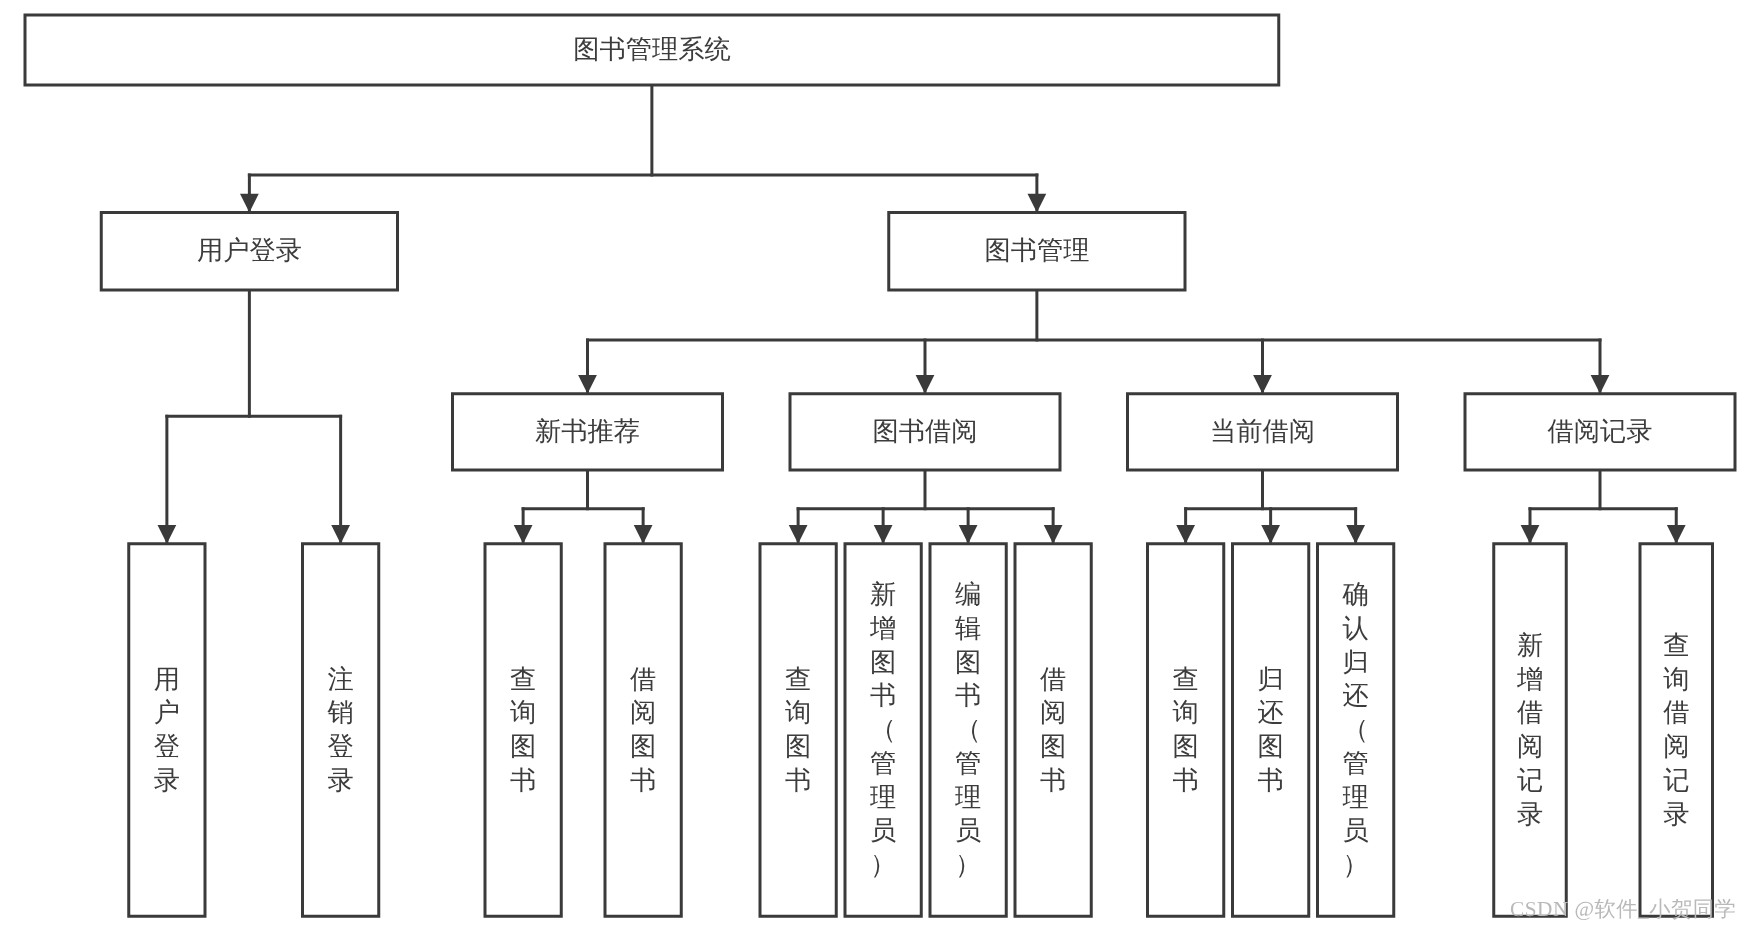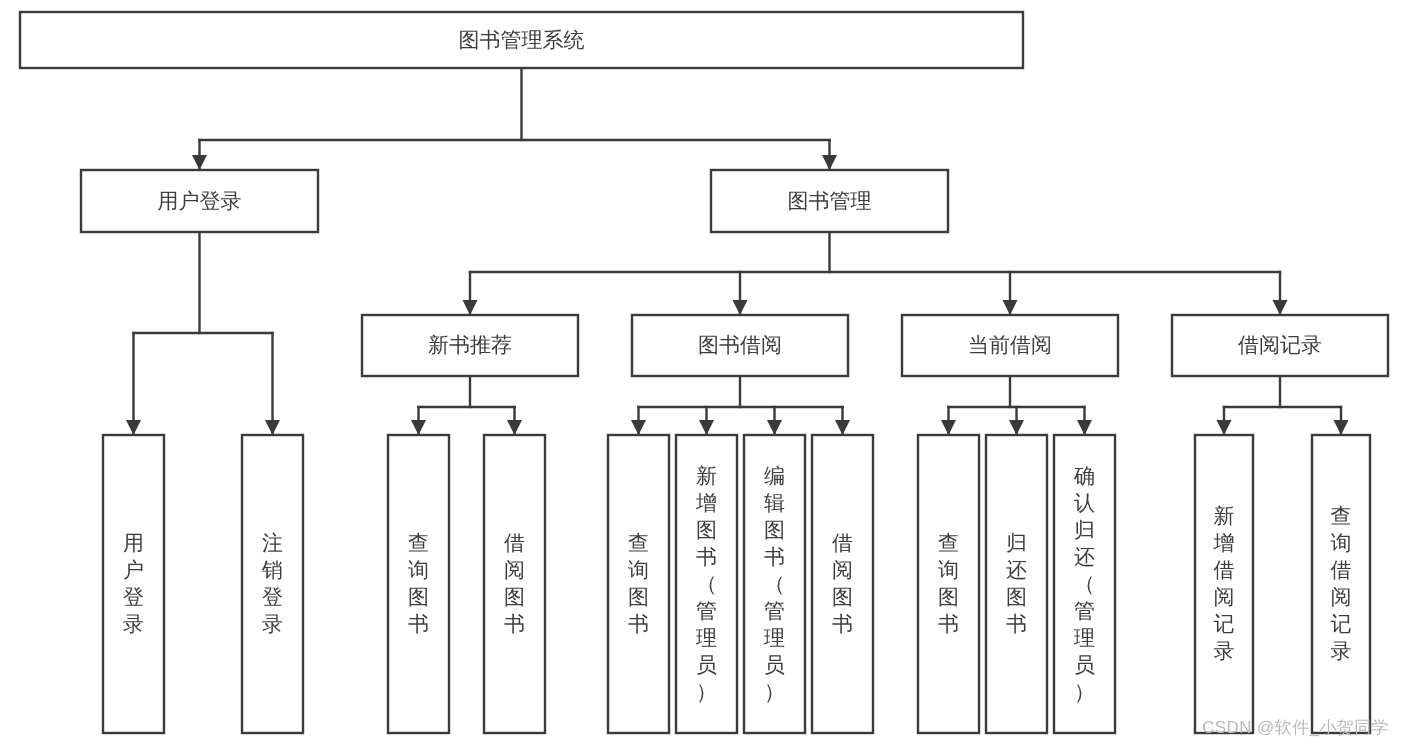--- a/index.html
+++ b/index.html
@@ -54,21 +54,21 @@
   .arrow-head {
     fill: #3a3a3a;
     stroke: none;
   }
   .watermark {
     position: absolute;
     right: 14px;
     bottom: 8px;
     color: #b9b9b9;
     font-size: 17px;
-    font-family: Liberation Sans, sans-serif;
+    font-family: Liberation Serif, serif;
     letter-spacing: 0.4px;
     white-space: nowrap;
     user-select: none;
   }
 </style>
 </head>
 <body>
 
 <div id="diagram-root">
   <svg id="flowchart" viewBox="0 0 1405 747">

